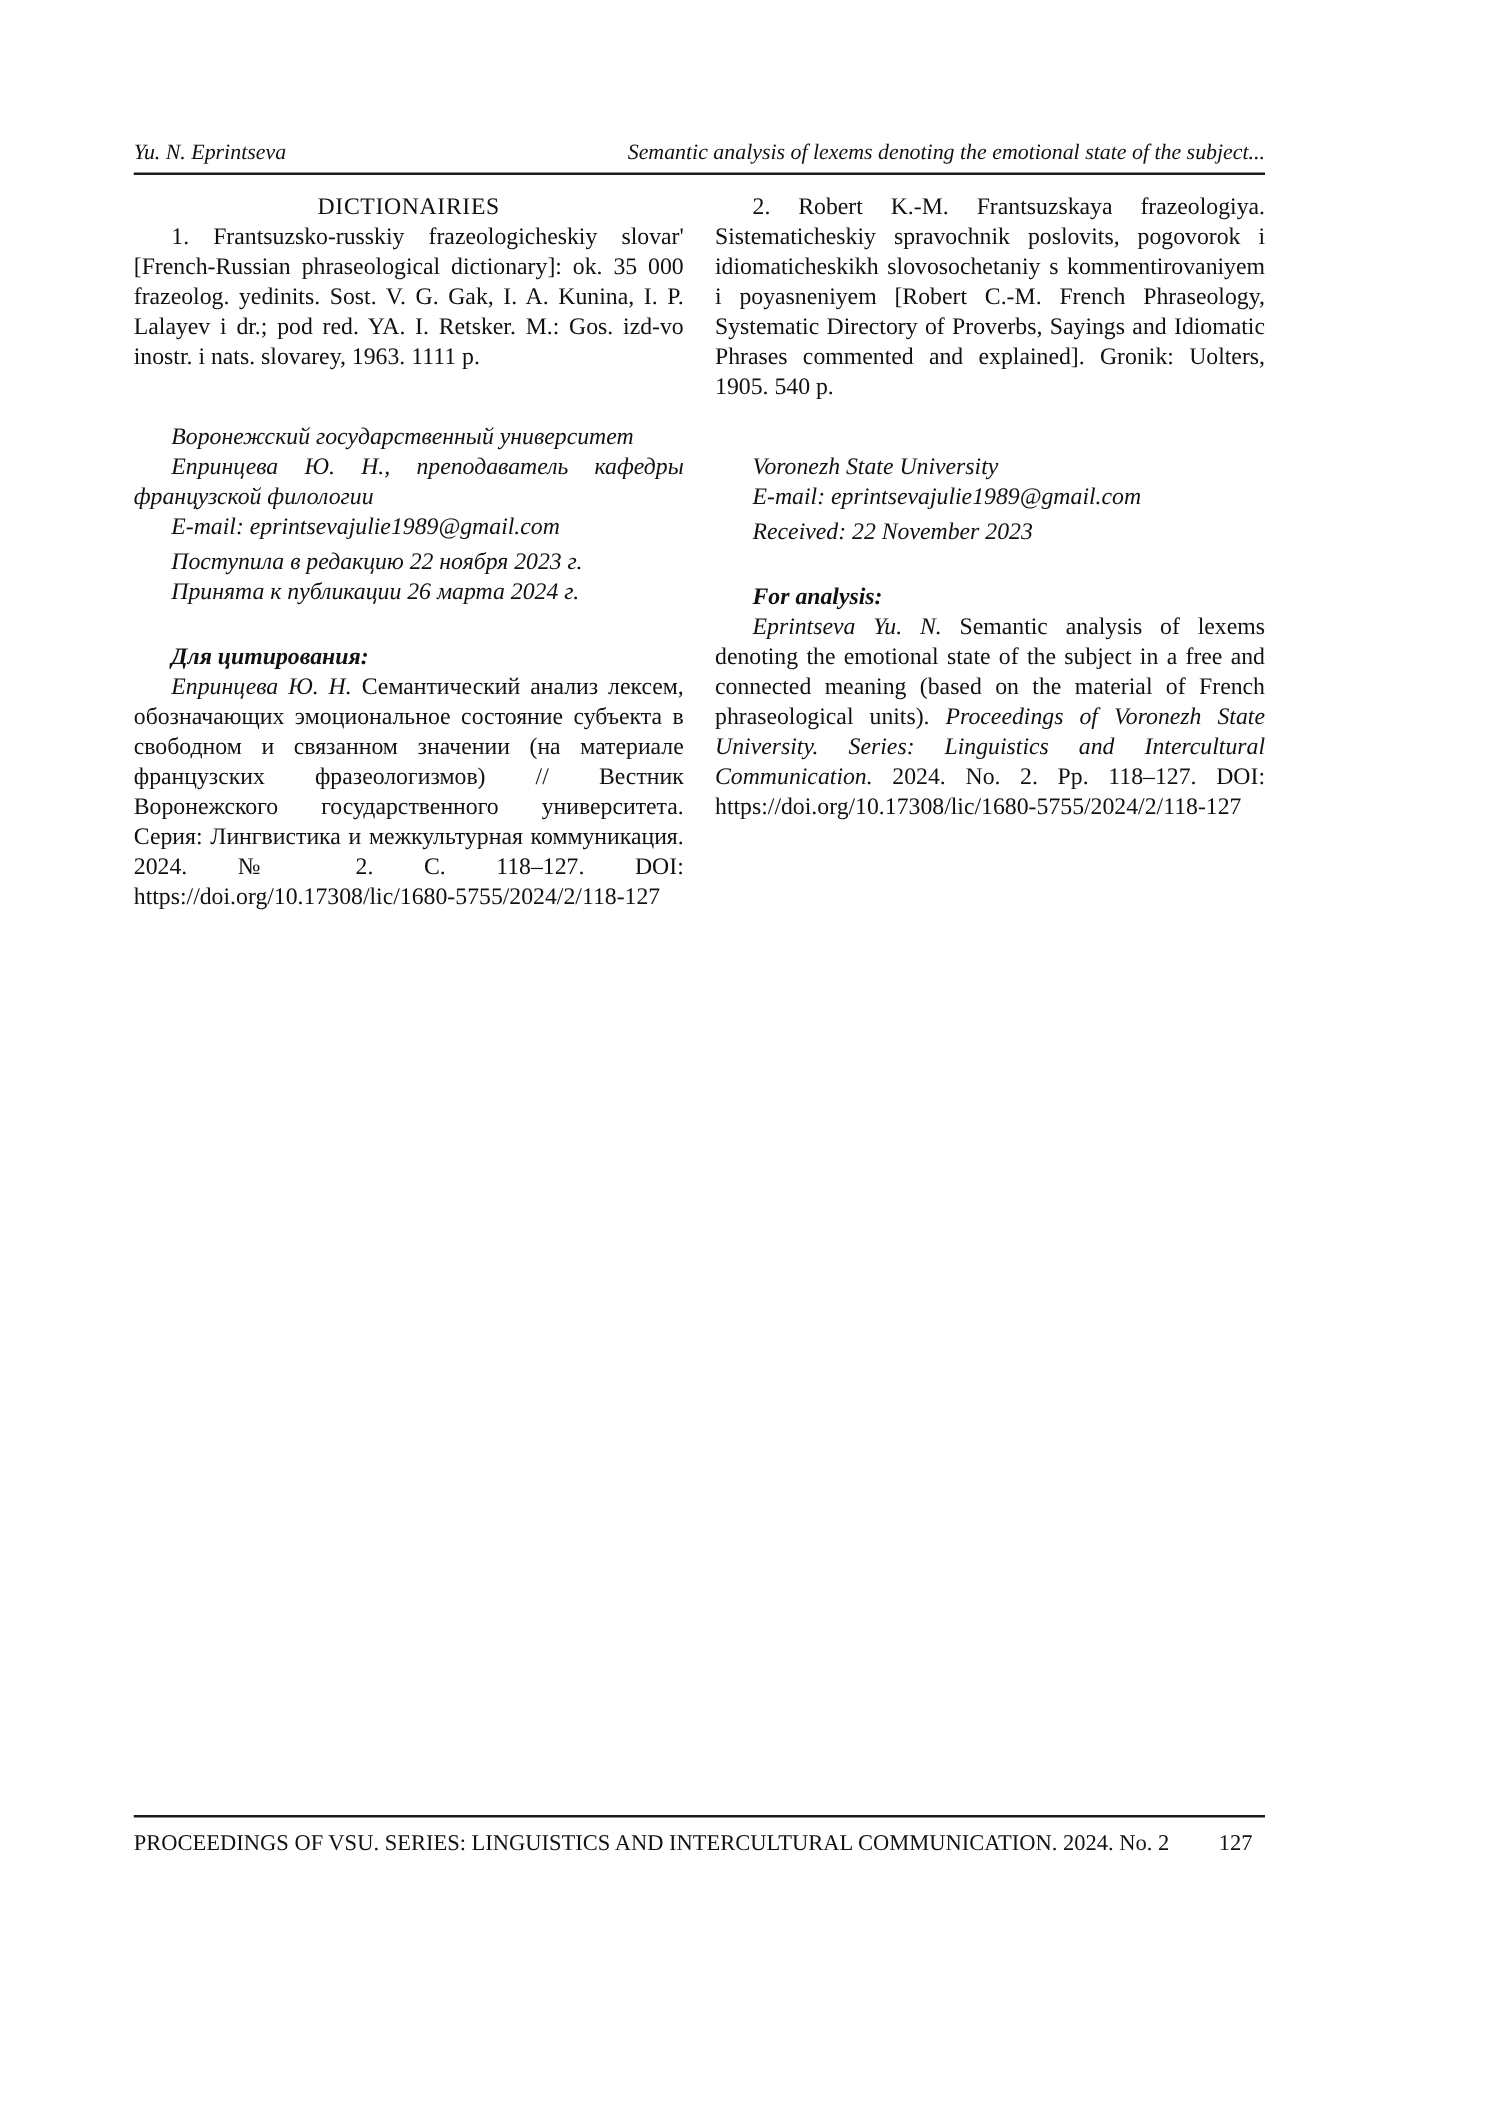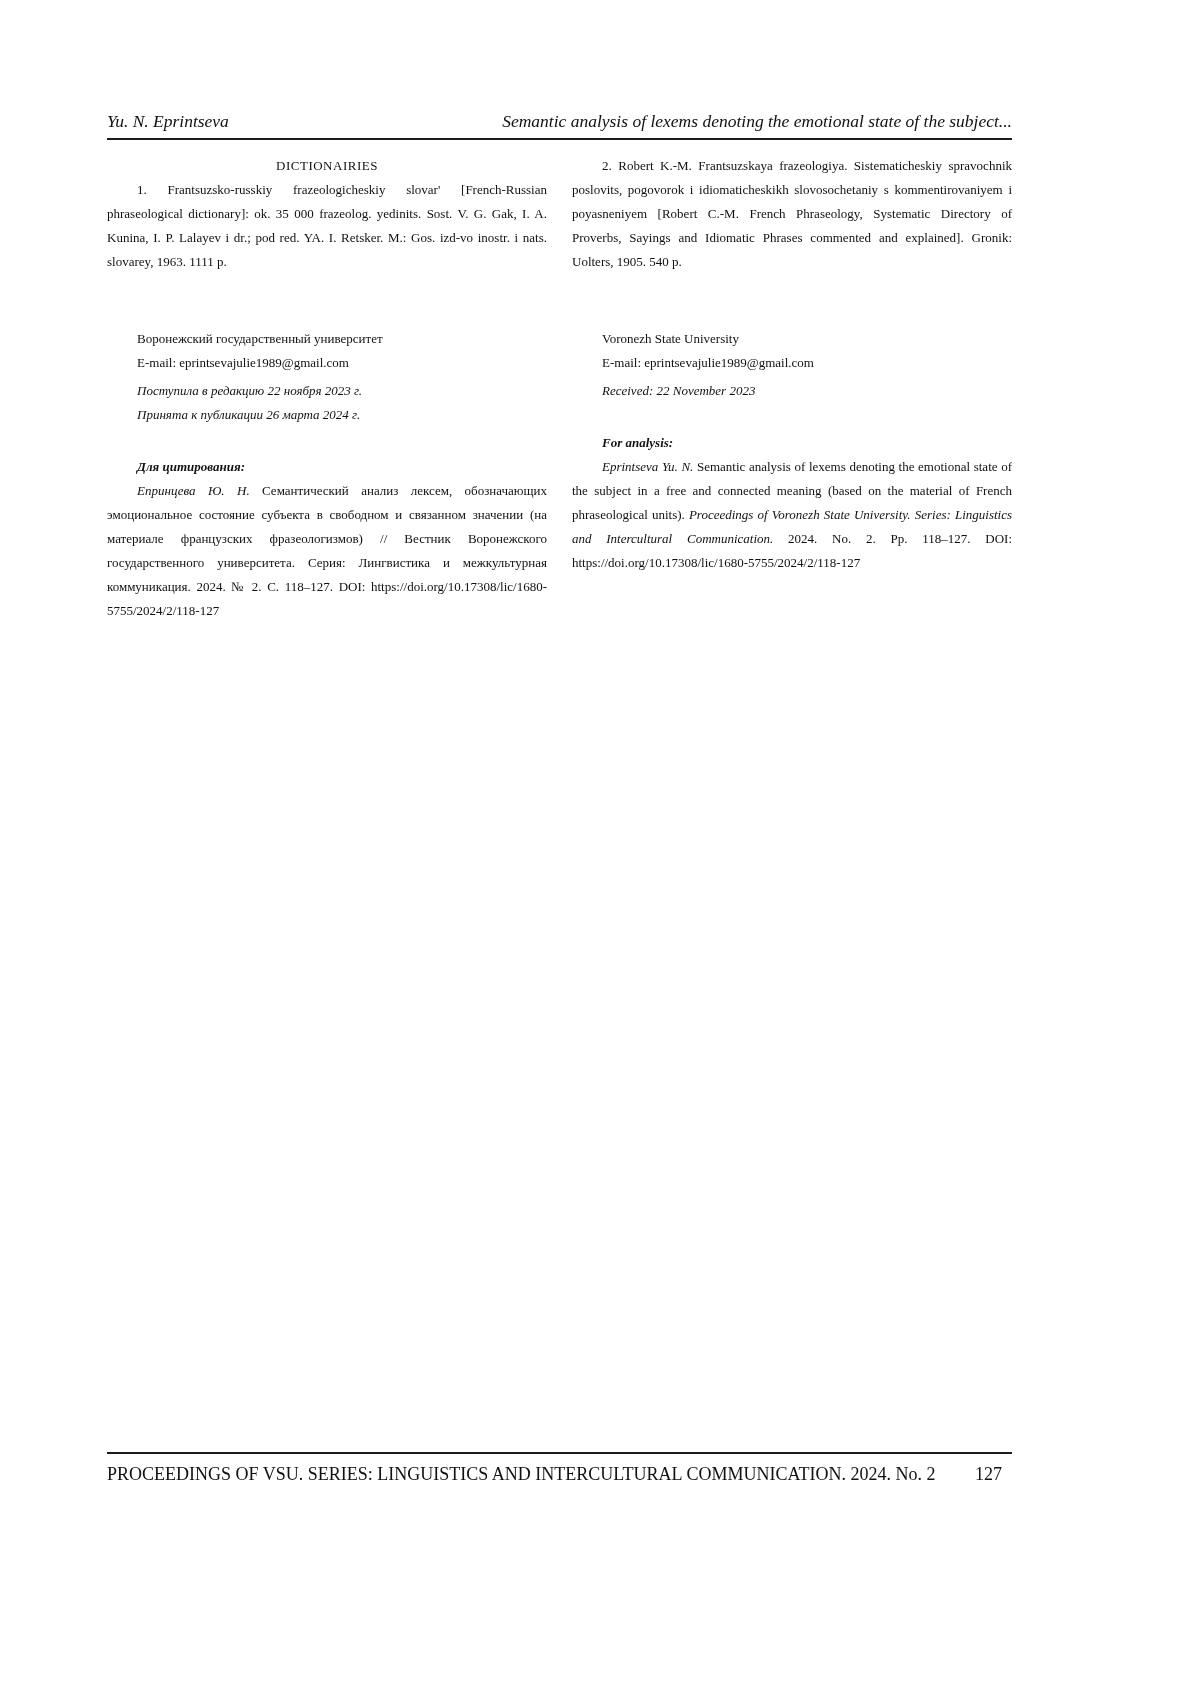--- a/index.html
+++ b/index.html
@@ -31,31 +31,31 @@
     border-top: 2.5px solid #1c1c1c;
     margin: 6px 0 0 0;
   }
   .columns {
     display: flex;
     gap: 25px;
     margin-top: 14px;
   }
   .col {
     width: 440px;
-    font-size: 13px;
+    font-size: 19px;
     line-height: 24px;
     text-align: justify;
   }
   .col p { margin: 0; text-indent: 30px; }
   .section-title {
     text-align: center;
     text-indent: 0 !important;
     letter-spacing: 0.5px;
   }
-  .aff-block { margin-top: 53px; }
+  .aff-block { margin-top: 40px; font-style: italic; }
   .dates-block { margin-top: 4px; font-style: italic; }
   .cite-label {
     margin-top: 28px !important;
     font-style: italic;
     font-weight: bold;
   }
   .cite { overflow-wrap: anywhere; }
   .it { font-style: italic; }
   .footer {
     position: absolute;
@@ -87,20 +87,21 @@
     <div class="rule"></div>
 
     <div class="columns">
 
       <div class="col">
         <p class="section-title">DICTIONAIRIES</p>
         <p class="ref">1. Frantsuzsko-russkiy frazeologicheskiy slovar' [French-Russian phraseological dictionary]: ok. 35 000 frazeolog. yedinits. Sost. V. G. Gak, I. A. Kunina, I. P. Lalayev i dr.; pod red. YA. I. Retsker. M.: Gos. izd-vo inostr. i nats. slovarey, 1963. 1111 p.</p>
 
         <div class="aff-block">
           <p>Воронежский государственный университет</p>
+          <p>Епринцева Ю. Н., преподаватель кафедры французской филологии</p>
           <p>E-mail: eprintsevajulie1989@gmail.com</p>
         </div>
 
         <div class="dates-block">
           <p>Поступила в редакцию 22 ноября 2023 г.</p>
           <p>Принята к публикации 26 марта 2024 г.</p>
         </div>
 
         <p class="cite-label">Для цитирования:</p>
         <p class="cite"><span class="it">Епринцева Ю. Н.</span><span> Семантический анализ лексем, обозначающих эмоциональное состояние субъекта в свободном и связанном значении (на материале французских фразеологизмов) // Вестник Воронежского государственного университета. Серия: Лингвистика и межкультурная коммуникация. 2024. № 2. С. 118–127. DOI: https://doi.org/10.17308/lic/1680-5755/2024/2/118-127</span></p>

